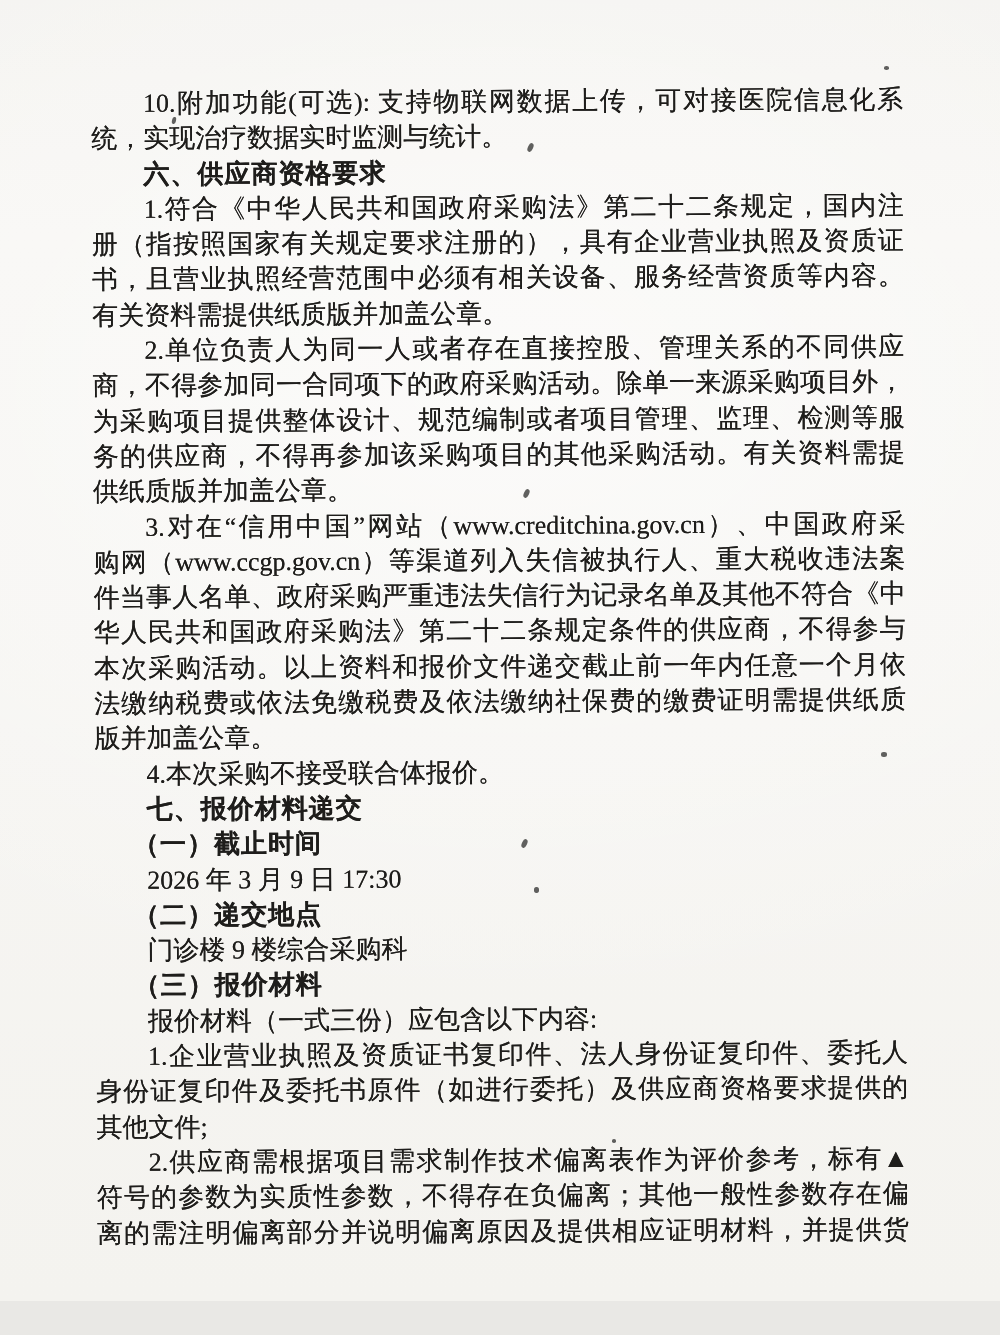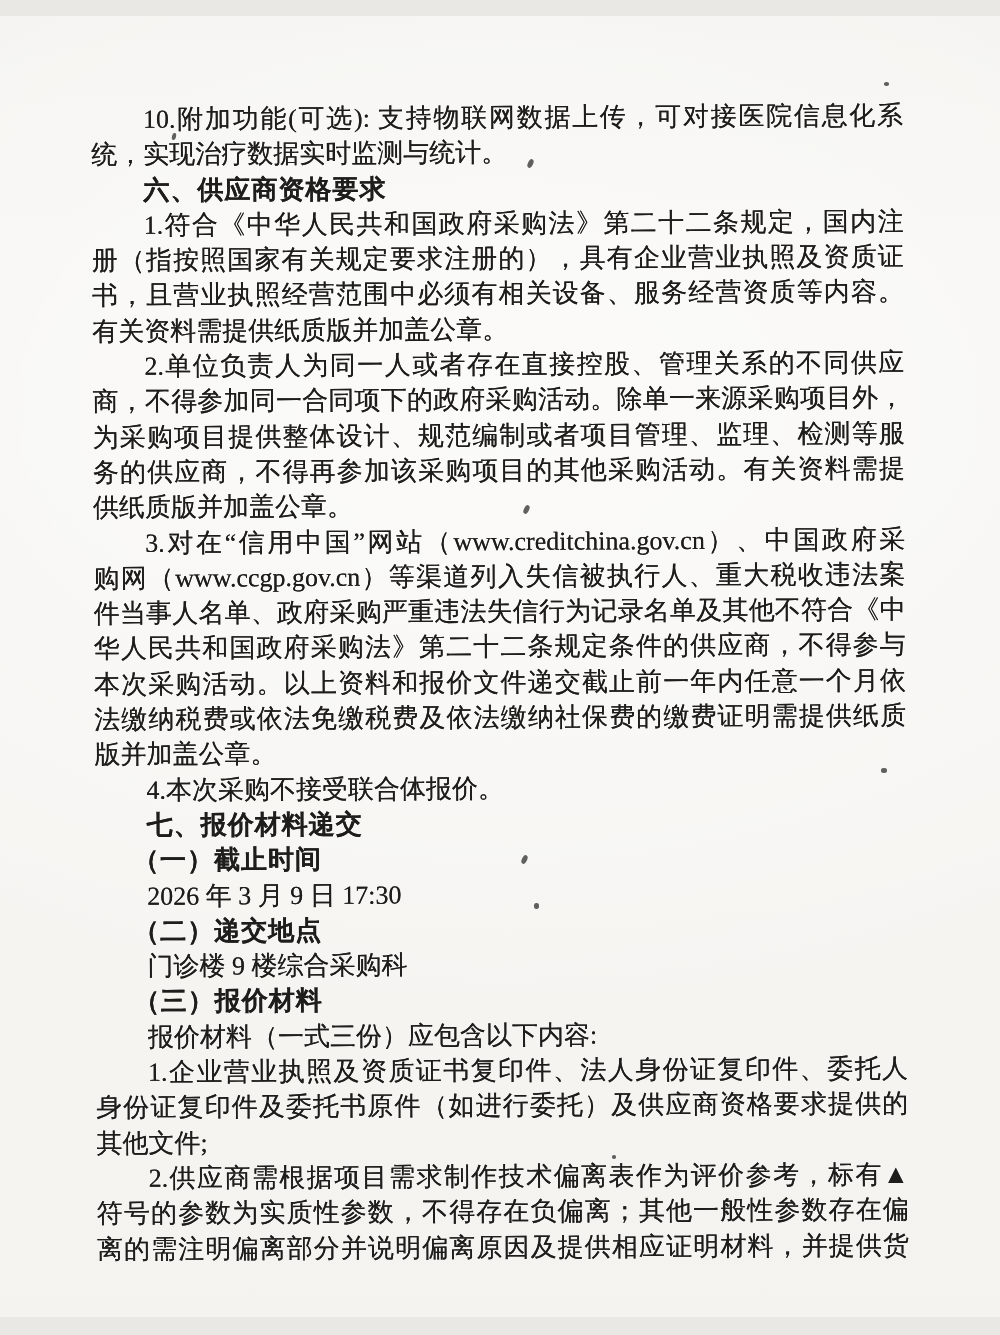--- a/index.html
+++ b/index.html
@@ -4,21 +4,21 @@
 <style>
   html, body {
     margin: 0;
     padding: 0;
     background: #e9e8e5;
   }
   .page {
     position: relative;
     width: 1000px;
     height: 1301px;
-    margin: 16px auto;
+    margin: 0 auto;
     background:
       radial-gradient(ellipse 1400px 900px at 50% 30%, rgba(255,255,255,0.55), rgba(255,255,255,0) 70%),
       linear-gradient(180deg, #f4f3f0 0%, #f7f6f3 18%, #f6f5f2 55%, #f4f3ef 100%);
     overflow: hidden;
     font-family: "Liberation Serif", "DejaVu Serif", serif;
     text-decoration: underline;
   }
   .text-block {
     position: absolute;
     left: 94px;

